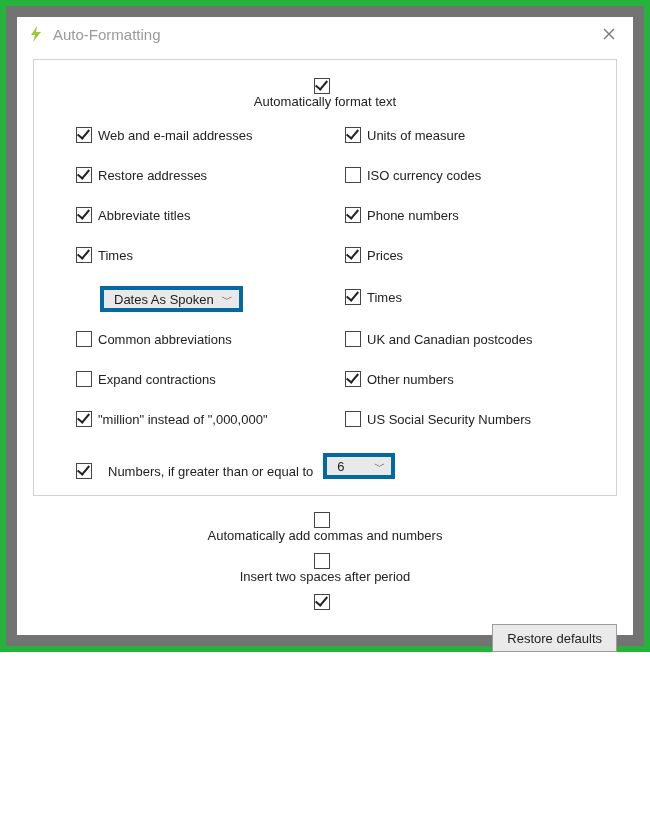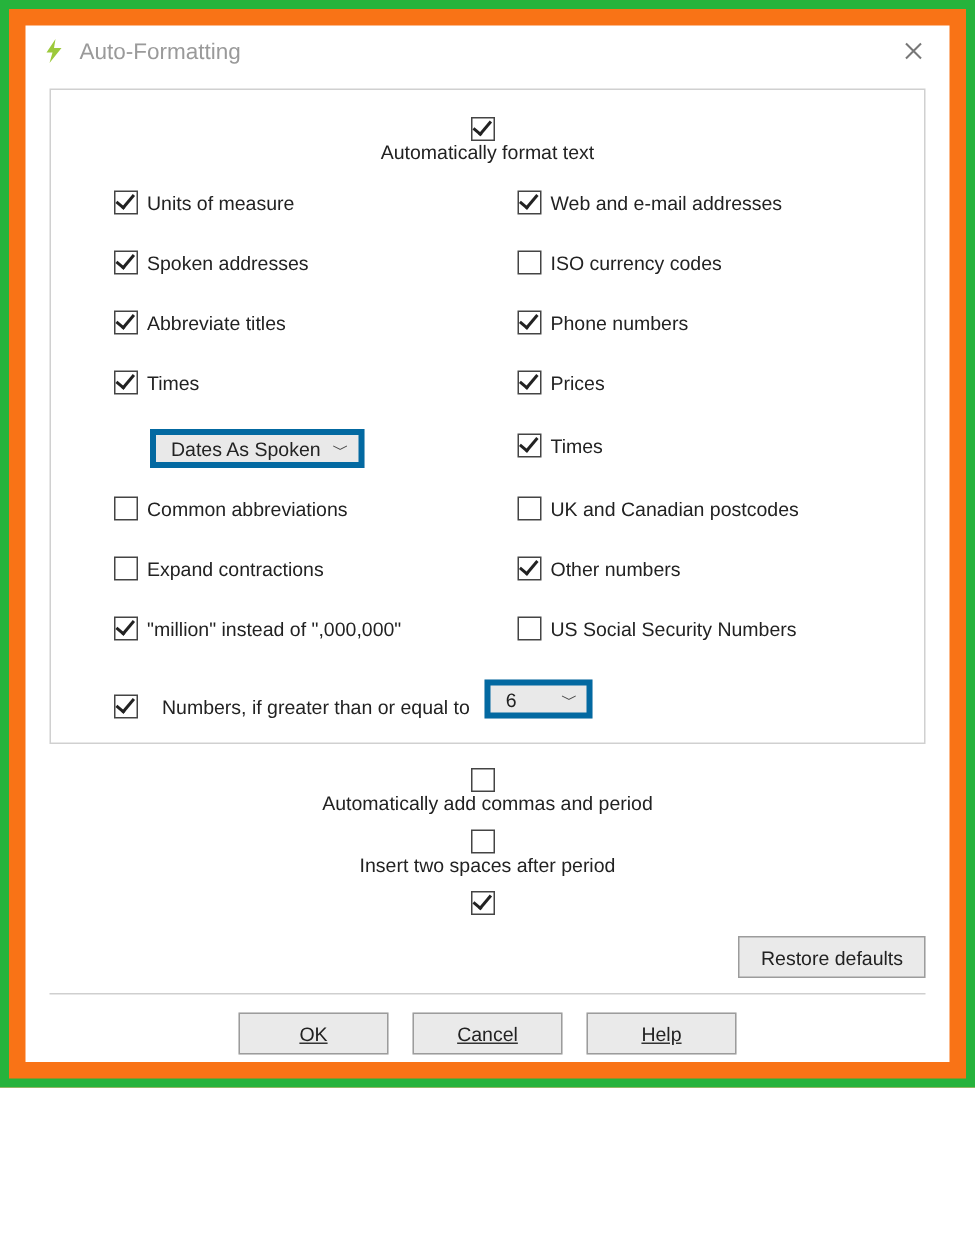--- a/index.html
+++ b/index.html
@@ -5,23 +5,23 @@
   * { box-sizing: border-box; }
   html, body { margin: 0; padding: 0; }
   body {
     font-family: "Segoe UI", Tahoma, sans-serif;
     font-size: 13px;
     color: #333;
     background: #fff;
   }
   .outer-frame {
     width: 650px;
-    height: 725px;
+    height: 652px;
     border: 6px solid #26b33c;
-    background: #f97316;
+    background: #737373;
     position: relative;
   }
   .dialog {
     position: absolute;
     left: 11px; right: 11px; top: 11px; bottom: 11px;
     background: #fff;
   }
   .titlebar {
     display: flex;
     align-items: center;
@@ -172,30 +172,30 @@
 
         <div class="row">
           <span class="cb checked"></span>
           <span class="lbl">Automatically format text</span>
         </div>
 
         <div class="sub-grid">
 
           <div class="cell">
               <span class="cb checked"></span>
+              <span class="lbl">Web and e-mail addresses</span>
+            </div>
+          <div class="cell">
+              <span class="cb checked"></span>
               <span class="lbl">Units of measure</span>
             </div>
-          <div class="cell">
-              <span class="cb checked"></span>
-              <span class="lbl">Web and e-mail addresses</span>
-            </div>
-
-          <div class="cell">
-              <span class="cb checked"></span>
-              <span class="lbl">Spoken addresses</span>
+
+          <div class="cell">
+              <span class="cb checked"></span>
+              <span class="lbl">Restore addresses</span>
             </div>
           <div class="cell">
               <span class="cb"></span>
               <span class="lbl">ISO currency codes</span>
             </div>
 
           <div class="cell">
               <span class="cb checked"></span>
               <span class="lbl">Abbreviate titles</span>
             </div>
@@ -261,21 +261,21 @@
               <span class="chev">﹀</span>
             </span>
           </div>
 
         </div>
       </div>
 
       <div class="bottom-opts">
         <div class="row">
             <span class="cb"></span>
-            <span class="lbl">Automatically add commas and period</span>
+            <span class="lbl">Automatically add commas and numbers</span>
           </div>
         <div class="row">
             <span class="cb"></span>
             <span class="lbl">Insert two spaces after period</span>
           </div>
         <div class="row">
             <span class="cb checked"></span>
           </div>
       </div>
 

